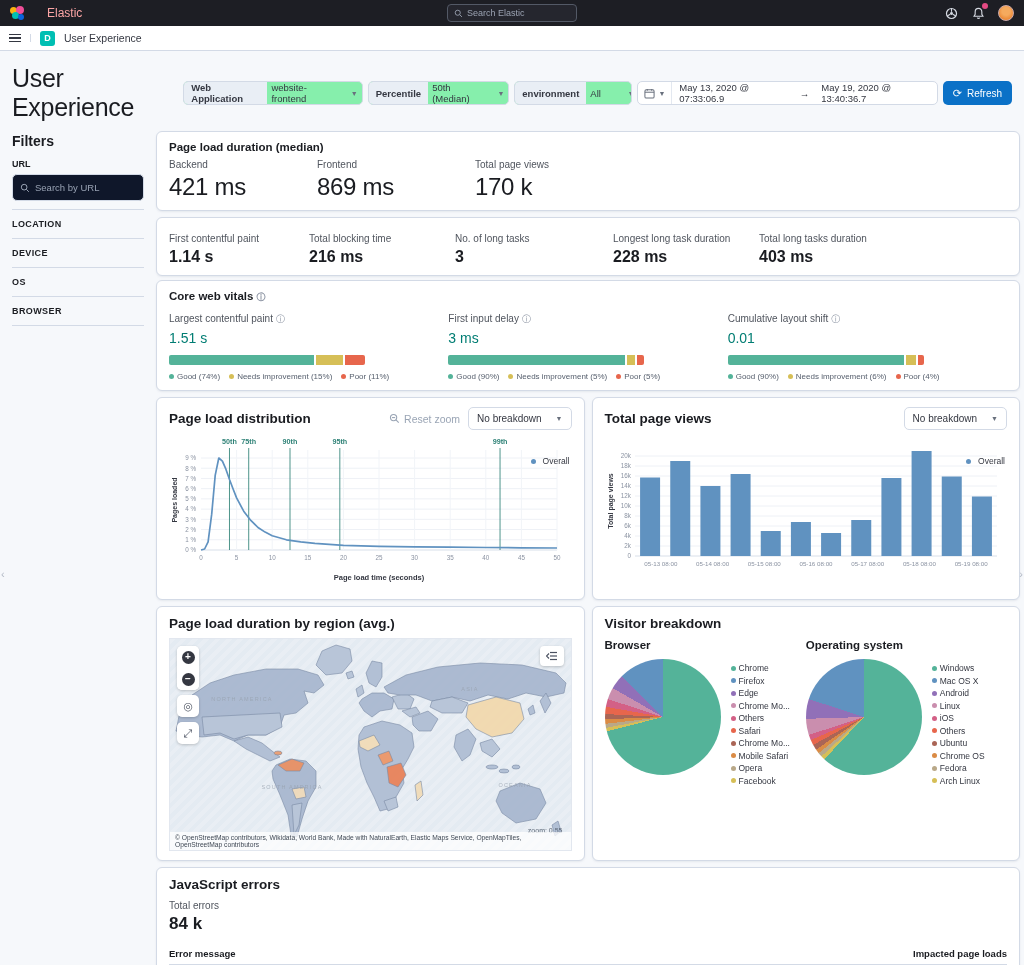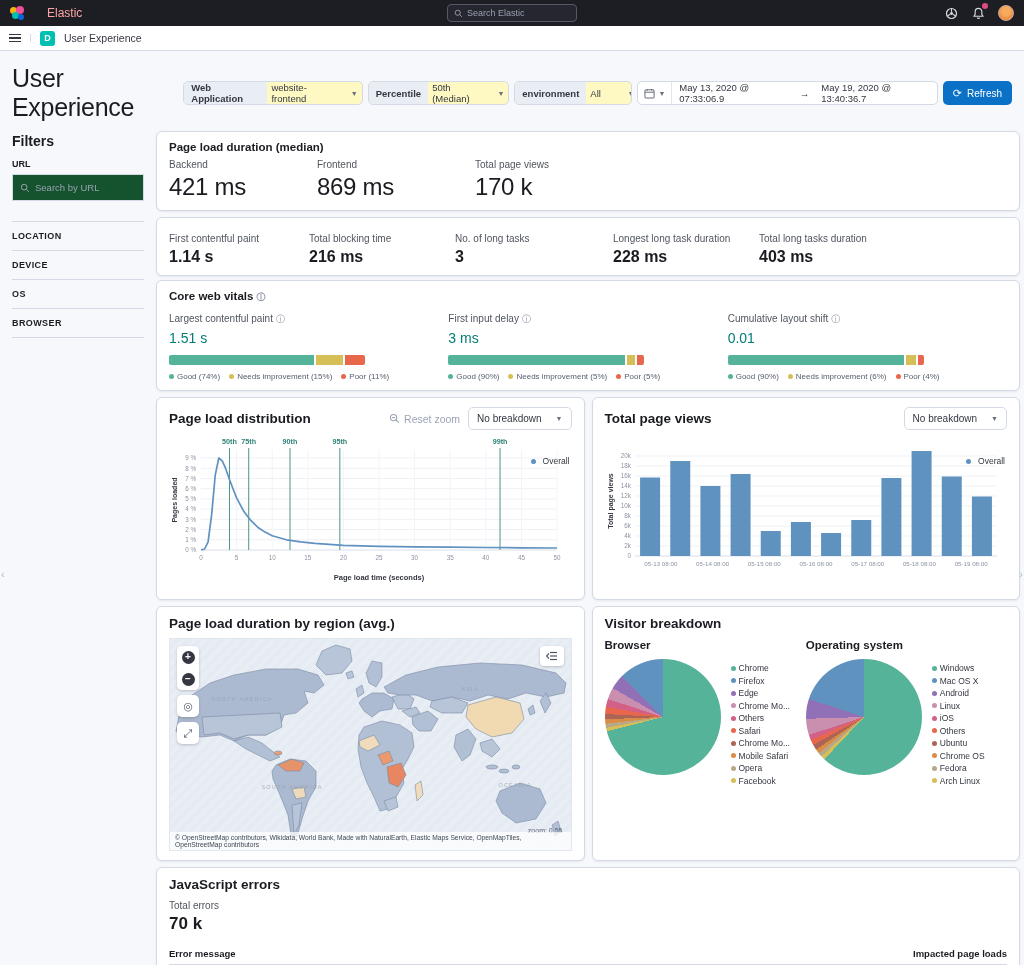--- a/index.html
+++ b/index.html
@@ -27,36 +27,36 @@
   .navbar { height:25px; background:#fff; border-bottom:1px solid #d3dae6; display:flex; align-items:center; gap:9px; padding:0 9px; }
   .hamburger { width:13px; display:flex; flex-direction:column; gap:2px; padding-right:9px; border-right:1px solid #d3dae6; width:auto; }
   .hamburger i { display:block; width:12px; height:1.6px; background:#343741; }
   .app-badge { width:15px; height:15px; background:#00bfb3; border-radius:3px; color:#fff; font-size:9px; font-weight:bold; display:flex; align-items:center; justify-content:center; }
   .crumb { font-size:10.5px; color:#343741; }
 
   
   .page-header { display:flex; align-items:center; justify-content:space-between; padding:13px 12px 9px 12px; }
   .page-title { font-size:25px; font-weight:500; color:#1a1c21; letter-spacing:-.3px; }
   .controls { display:flex; align-items:center; gap:5px; }
-  .chip { display:flex; border:1px solid #d3dae6; border-radius:5px; overflow:hidden; background:#fef9c3; font-size:9.5px; height:24px; }
+  .chip { display:flex; border:1px solid #d3dae6; border-radius:5px; overflow:hidden; background:#86efac; font-size:9.5px; height:24px; }
   .chip-label { background:#e9eef5; padding:0 7px; font-weight:bold; display:flex; align-items:center; color:#343741; }
   .chip-value { padding:0 4px; display:flex; align-items:center; gap:15px; color:#343741; }
   .caret { font-size:7px; color:#69707d; }
   .datepick { display:flex; align-items:center; border:1px solid #d3dae6; border-radius:5px; background:#fff; height:24px; font-size:9.5px; }
   .datepick .cal { padding:0 6px; display:flex; align-items:center; gap:3px; border-right:1px solid #e3e8f0; height:100%; }
   .datepick .range { display:flex; align-items:center; gap:12px; padding:0 7px; }
   .btn-refresh { height:24px; background:#0b71c7; border:none; color:#fff; border-radius:5px; font-size:10px; padding:0 10px;
     display:flex; align-items:center; gap:5px; font-family:inherit; }
 
   
   .layout { display:flex; align-items:flex-start; }
   .sidebar { width:156px; flex:none; padding:2px 12px 0 12px; }
   .sidebar h2 { font-size:14px; font-weight:bold; color:#1a1c21; margin-bottom:10px; }
   .f-label { font-size:9px; font-weight:bold; margin-bottom:5px; color:#1a1c21; }
-  .url-search { display:flex; align-items:center; gap:5px; border:1px solid #d3dae6; border-radius:0; background:#14532d; height:27px; padding:0 7px; color:#98a2b3; font-size:9.5px; margin-bottom:20px; }
+  .url-search { display:flex; align-items:center; gap:5px; border:1px solid #d3dae6; border-radius:5px; background:#0f172a; height:27px; padding:0 7px; color:#98a2b3; font-size:9.5px; margin-bottom:8px; }
   .f-section { border-top:1px solid #d3dae6; padding:9px 0; font-size:9px; font-weight:bold; letter-spacing:.4px; color:#1a1c21; }
   .f-section:last-child { border-bottom:1px solid #d3dae6; }
 
   .main { flex:1; margin-right:12px; display:flex; flex-direction:column; gap:6px; }
   .panel { background:#fff; border:1px solid #d3dae6; border-radius:6px; padding:9px 12px; box-shadow:0 1px 2px rgba(152,162,179,.18); }
   .panel-title { font-size:11.5px; font-weight:bold; color:#1a1c21; }
   .panel-title-lg { font-size:13.5px; font-weight:bold; color:#1a1c21; }
 
   
   .stats-row { display:grid; margin-top:6px; }
@@ -678,21 +678,21 @@
                 </div>
             </div>
           </div>
         </div>
       </div>
     </div>
 
     <div class="panel">
       <div class="panel-title-lg">JavaScript errors</div>
       <div class="total-label">Total errors</div>
-      <div class="total-value">70 k</div>
+      <div class="total-value">84 k</div>
       <table class="errors">
         <thead>
           <tr>
             <th>Error message</th>
             <th class="num">Impacted page loads</th>
           </tr>
         </thead>
 
       </table>
 

